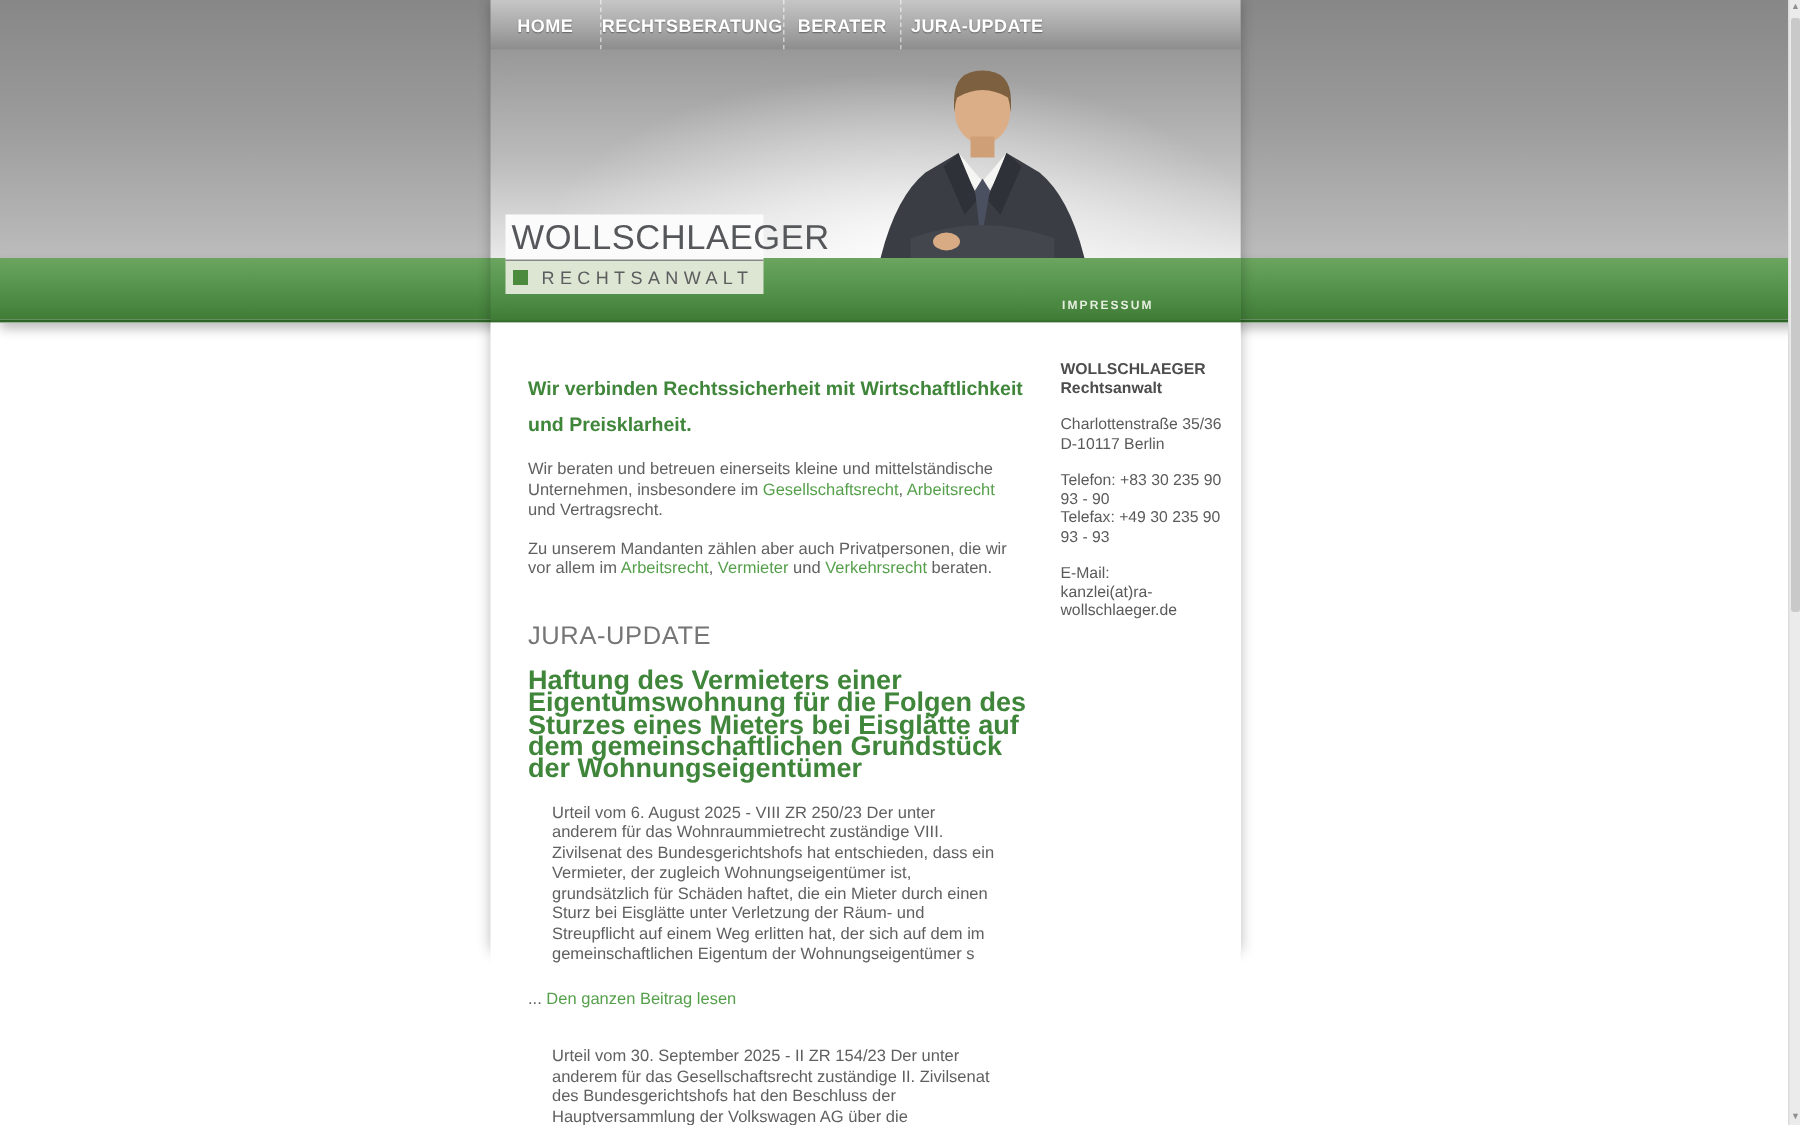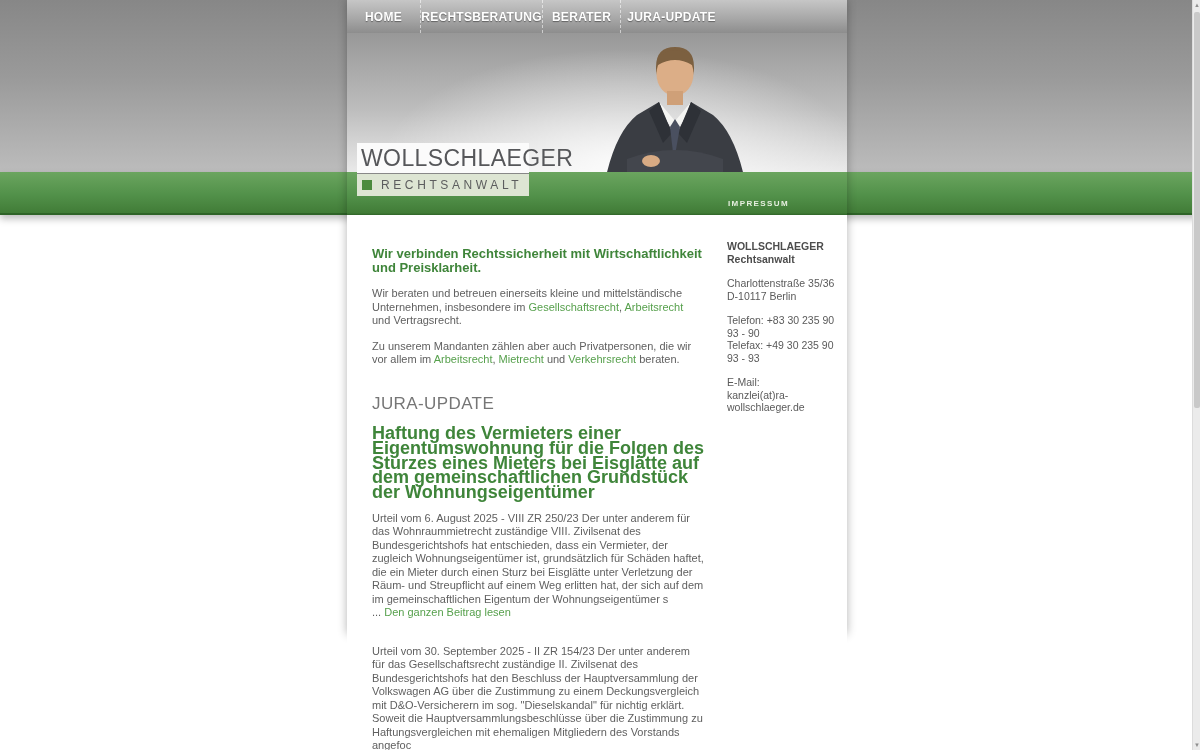--- a/index.html
+++ b/index.html
@@ -15,21 +15,21 @@
     background:linear-gradient(180deg,#878787 0%,#9a9a9a 45%,#bcbcbc 100%);
   }
   .green-bar{
     position:absolute;left:0;top:172px;width:1200px;height:41px;
     background:linear-gradient(180deg,#6ba55f 0%,#52914a 55%,#417c37 100%);
     border-bottom:2px solid #2f6428;
     box-shadow:0 4px 7px rgba(0,0,0,0.25);
   }
   
   .column{
-    position:absolute;left:347px;top:0;width:500px;height:634px;
+    position:absolute;left:327px;top:0;width:500px;height:634px;
     box-shadow:0 0 9px rgba(0,0,0,0.30);
     z-index:2;
   }
   
   .nav{
     height:33px;display:flex;align-items:stretch;
     background:linear-gradient(180deg,#c6c6c6 0%,#a8a8a8 55%,#8d8d8d 100%);
   }
   .nav-item{
     display:flex;align-items:center;justify-content:center;
@@ -75,36 +75,36 @@
   }
   
   .content{
     position:relative;height:537px;background:#ffffff;overflow:hidden;
   }
   .main{
     position:absolute;left:25px;top:32px;width:332px;
     color:#606060;font-size:11px;line-height:13.5px;
   }
   .green-h{
-    color:#3f853a;font-size:13px;line-height:14px;font-weight:bold;
+    color:#3f853a;font-size:13px;line-height:24px;font-weight:bold;
     margin:0 0 12px 0;
   }
   .main p{margin:0 0 12px 0;}
   .main p.last-intro{margin-bottom:30px;}
   a.glink{color:#56a04c;text-decoration:none;cursor:pointer;}
   .jura-title{
     color:#767676;font-size:17px;letter-spacing:.4px;margin:0 0 16px 0;
     font-weight:normal;
   }
   .article{margin-bottom:25px;}
   .article h2{
     color:#3f853a;font-size:18px;line-height:14.8px;font-weight:bold;
     margin:0 0 12px 0;
   }
-  .article .body{margin:0;}
+  .article .body{margin:16px;}
   .readmore-line{margin:0;}
   
   .sidebar{
     position:absolute;left:380px;top:25px;width:118px;
     color:#5a5a5a;font-size:10.5px;line-height:12.5px;
   }
   .sidebar .bold{font-weight:bold;color:#4d4d4d;}
   .sidebar .gap{height:12px;}
   .sidebar a{color:#5a5a5a;text-decoration:none;cursor:pointer;}
   
@@ -175,21 +175,21 @@
   </div>
 
   <div class="content">
 
     <div class="main">
       <h1 class="green-h">Wir verbinden Rechtssicherheit mit Wirtschaftlichkeit und Preisklarheit.</h1>
 
 
       <p><span>Wir beraten und betreuen einerseits kleine und mittelständische Unternehmen, insbesondere im </span><a class="glink">Gesellschaftsrecht</a><span>, </span><a class="glink">Arbeitsrecht</a><span> und Vertragsrecht.</span></p>
 
-      <p class="last-intro"><span>Zu unserem Mandanten zählen aber auch Privatpersonen, die wir vor allem im </span><a class="glink">Arbeitsrecht</a><span>, </span><a class="glink">Mietrecht</a><span> und </span><a class="glink">Verkehrsrecht</a><span> beraten.</span></p>
+      <p class="last-intro"><span>Zu unserem Mandanten zählen aber auch Privatpersonen, die wir vor allem im </span><a class="glink">Arbeitsrecht</a><span>, </span><a class="glink">Vermieter</a><span> und </span><a class="glink">Verkehrsrecht</a><span> beraten.</span></p>
 
       <h2 class="jura-title">JURA-UPDATE</h2>
 
       <div class="article">
         <h2>Haftung des Vermieters einer Eigentumswohnung für die Folgen des Sturzes eines Mieters bei Eisglätte auf dem gemeinschaftlichen Grundstück der Wohnungseigentümer</h2>
         <p class="body"><span>Urteil vom 6. August 2025 - VIII ZR 250/23 Der unter anderem für das Wohnraummietrecht zuständige VIII. Zivilsenat des Bundesgerichtshofs hat entschieden, dass ein Vermieter, der zugleich Wohnungseigentümer ist, grundsätzlich für Schäden haftet, die ein Mieter durch einen Sturz bei Eisglätte unter Verletzung der Räum- und Streupflicht auf einem Weg erlitten hat, der sich auf dem im gemeinschaftlichen Eigentum der Wohnungseigentümer s</span></p>
         <p class="readmore-line"><span>... </span><a class="glink">Den ganzen Beitrag lesen</a></p>
       </div>
 
       <div class="article">

